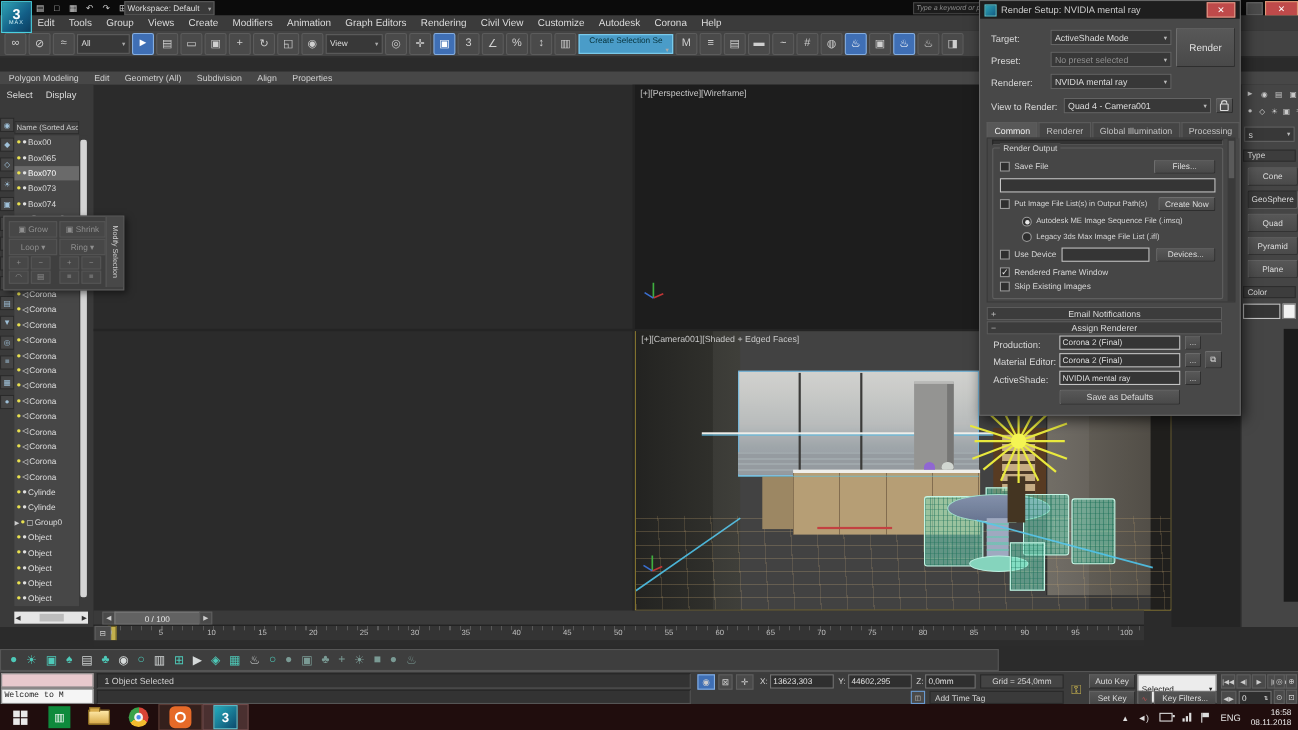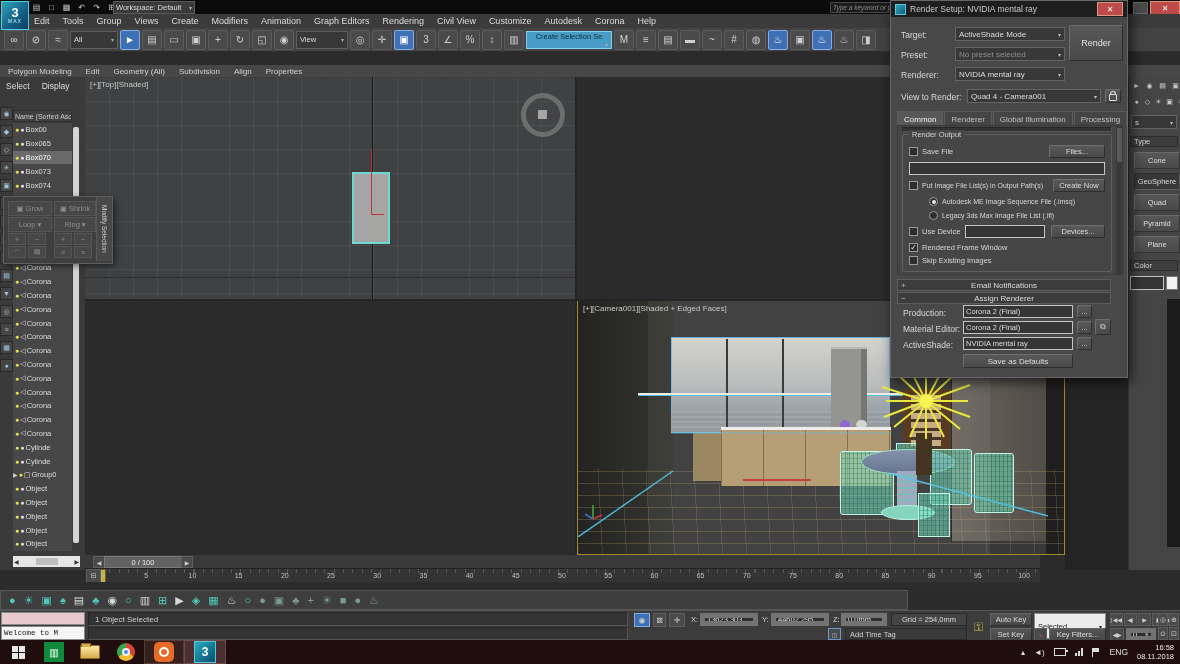--- a/index.html
+++ b/index.html
@@ -139,21 +139,21 @@
   #frame-marker{position:absolute;left:13px;top:0;width:8px;height:14px;background:#c3b04e;border:1px solid #6e6023;box-sizing:border-box;}
   #trackbar{left:85px;top:582px;width:955px;height:6px;background:#2c2c2c;}
   #miniruler-btn{left:86px;top:569px;width:13px;height:12px;background:#4a4a4a;border:1px solid #5e5e5e;color:#ccc;font-size:7px;
                  display:flex;align-items:center;justify-content:center;}
   #bottombar{left:0;top:590px;width:908px;height:20px;background:#3e3e3e;border:1px solid #565656;box-sizing:border-box;
              display:flex;align-items:center;gap:8px;padding-left:8px;}
   .bic{font-size:11px;flex:0 0 auto;}
   .bic.t{color:#4ec9b8;} .bic.l{color:#d5d9d9;} .bic.d{color:#7a9a94;}
   #statusbar{left:0;top:610px;width:1180px;height:30px;background:#3c3c3c;border-top:1px solid #555;}
   .sunken{background:#333;border:1px solid #262626;border-bottom-color:#555;border-right-color:#555;box-sizing:border-box;}
-  .sfield{background:#2f2f2f;border:5px solid #737373;color:#e0e0e0;font-size:7.5px;display:flex;align-items:center;
+  .sfield{background:#2f2f2f;border:1px solid #737373;color:#e0e0e0;font-size:7.5px;display:flex;align-items:center;
           padding:0 2px;white-space:nowrap;overflow:hidden;box-sizing:border-box;}
   .skbtn{background:linear-gradient(#555,#474747);border:1px solid #666;border-bottom-color:#2e2e2e;border-right-color:#2e2e2e;
          color:#ddd;font-size:7.5px;display:flex;align-items:center;justify-content:center;box-sizing:border-box;}
   .pbtn{background:#4a4a4a;border:1px solid #5e5e5e;color:#ccc;font-size:6px;display:flex;align-items:center;justify-content:center;box-sizing:border-box;}
   
   #taskbar{left:0;top:640px;width:1180px;height:24px;background:#200d0d;display:flex;align-items:center;}
   .tkslot{height:22px;display:flex;align-items:center;justify-content:center;flex:0 0 auto;}
   #tk-start{width:36px;}
   .winlogo{display:grid;grid-template-columns:6px 6px;grid-template-rows:6px 6px;gap:1px;}
   .winlogo i{background:#e8e8e8;}
@@ -465,30 +465,29 @@
     <div class="abs" id="vscroll">
         <div class="thumb"></div>
       </div>
     <div class="abs" id="hscroll">
       <span>◀</span>
       <div class="thumb"></div>
       <span>▶</span>
     </div>
   </div>
 
-  <div class="abs vp vp-grid" style="left:85px;top:77px;width:492px;height:223px;">
-    <div class="vplabel">[+][Top][Shaded]</div>
-    <div class="abs" style="left:287px;top:0;width:1px;height:223px;background:#1a1a1a;"></div>
-    <div class="abs" style="left:0;top:200px;width:492px;height:1px;background:#2e2e30;"></div>
-    <div class="vcube" style="left:436px;top:16px;"></div>
-    <div class="selbox" style="left:267px;top:95px;width:34px;height:68px;"></div>
-    <div class="redv" style="left:286px;top:73px;height:64px;"></div>
-    <div class="redh" style="left:286px;top:137px;width:13px;"></div>
-  </div>
-
+
+  <div class="abs vp" style="left:577px;top:77px;width:488px;height:223px;background:#1d1d1d;">
+    <div class="vplabel">[+][Perspective][Wireframe]</div>
+    <svg class="abs" style="left:6px;top:176px;" width="22" height="22">
+      <line x1="11" y1="18" x2="11" y2="4" stroke="#3fae3f" stroke-width="1.5"></line>
+      <line x1="11" y1="18" x2="20" y2="14" stroke="#c03636" stroke-width="1.5"></line>
+      <line x1="11" y1="18" x2="3" y2="13" stroke="#3a6fd0" stroke-width="1.5"></line>
+    </svg>
+  </div>
 
 
   <div class="abs vp" style="left:577px;top:300px;width:488px;height:255px;background:#2f2f2f;border:1px solid #a08a30;box-sizing:border-box;overflow:hidden;">
 
     <div class="abs" style="left:0;top:0;width:488px;height:255px;background:#383838;"></div>
     <div class="abs" style="left:0;top:0;width:95px;height:255px;background:linear-gradient(90deg,#232321,#34342f);"></div>
     <div class="abs" style="left:373px;top:40px;width:97px;height:200px;background:linear-gradient(90deg,#6a665e,#514d46);border-left:1px solid #222;"></div>
     <div class="abs" style="left:468px;top:0;width:20px;height:255px;background:#201f1d;"></div>
     <div class="abs" style="left:93px;top:36px;width:219px;height:96px;border:1px solid rgba(90,180,230,.8);background:linear-gradient(#d0d0cc 0%,#b6b9b9 50%,#9aa1a6 72%,#8b9196 100%);box-sizing:border-box;"></div>
     <div class="abs" style="left:93px;top:110px;width:219px;height:20px;background:repeating-linear-gradient(0deg,#8f969b 0 3px,#9ba3a8 3px 5px);"></div>

